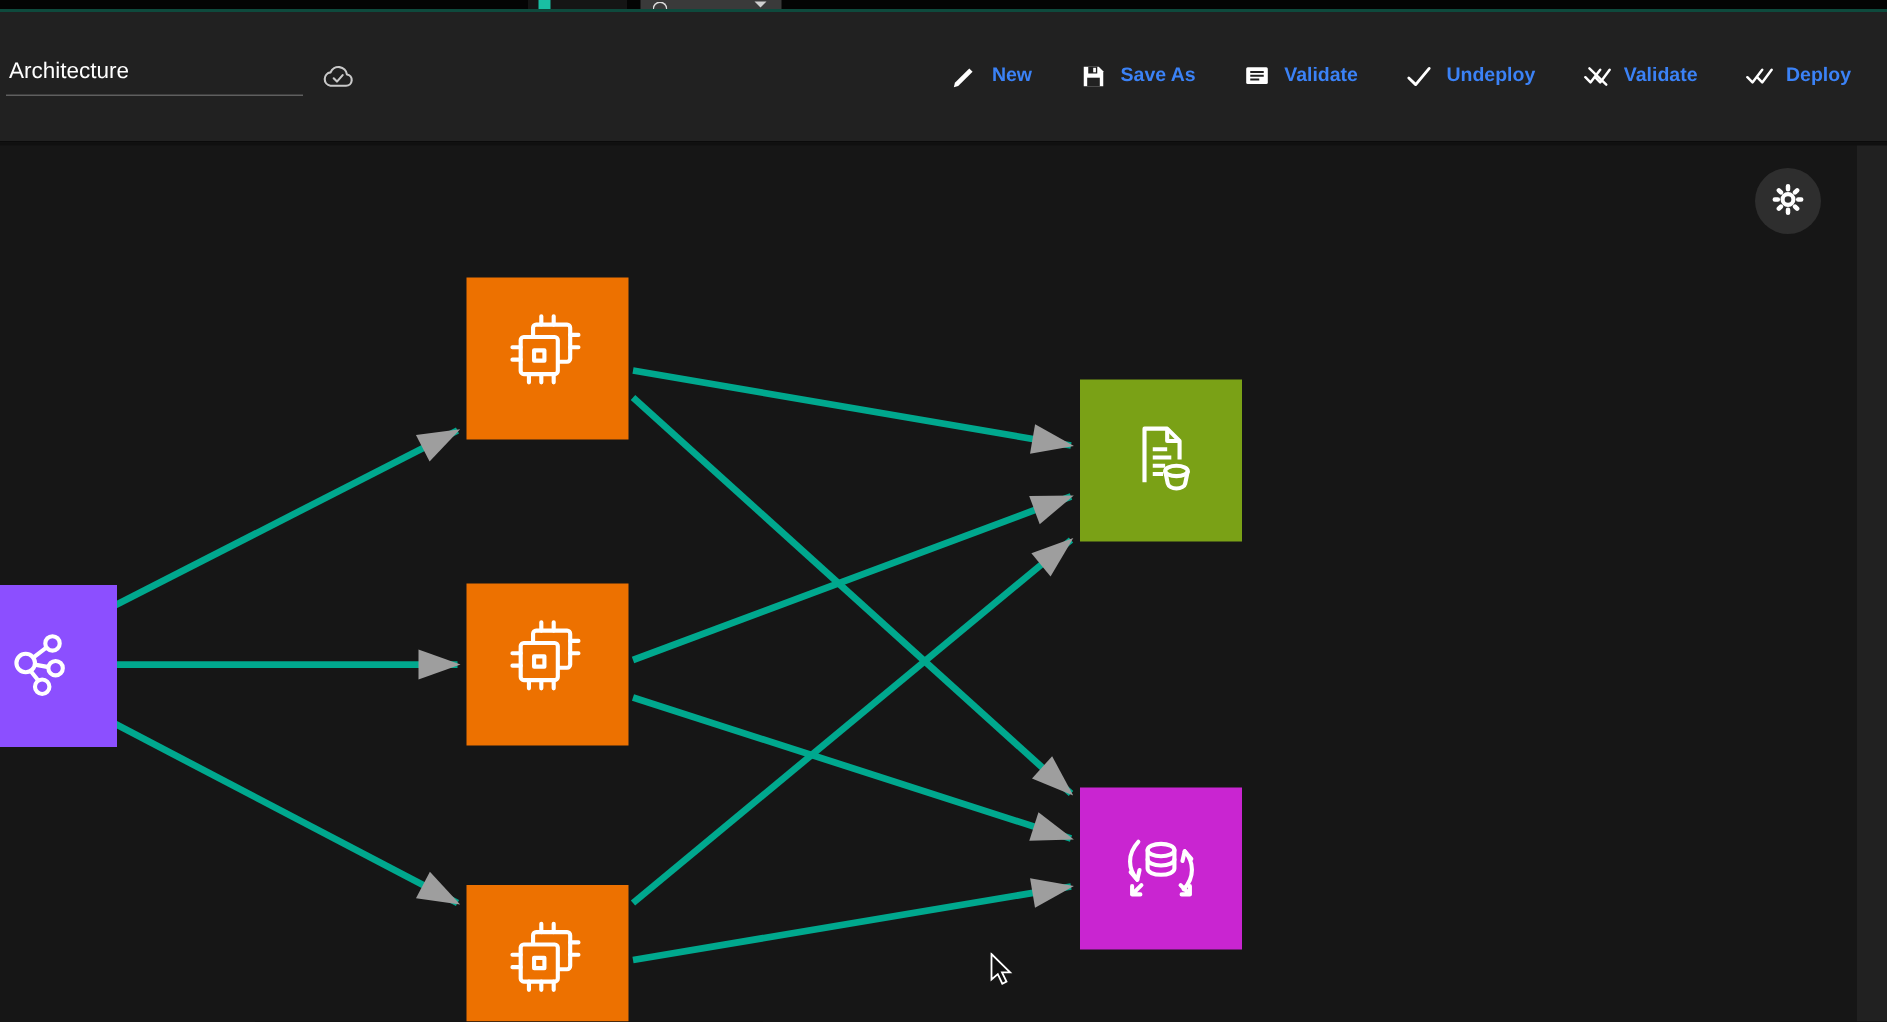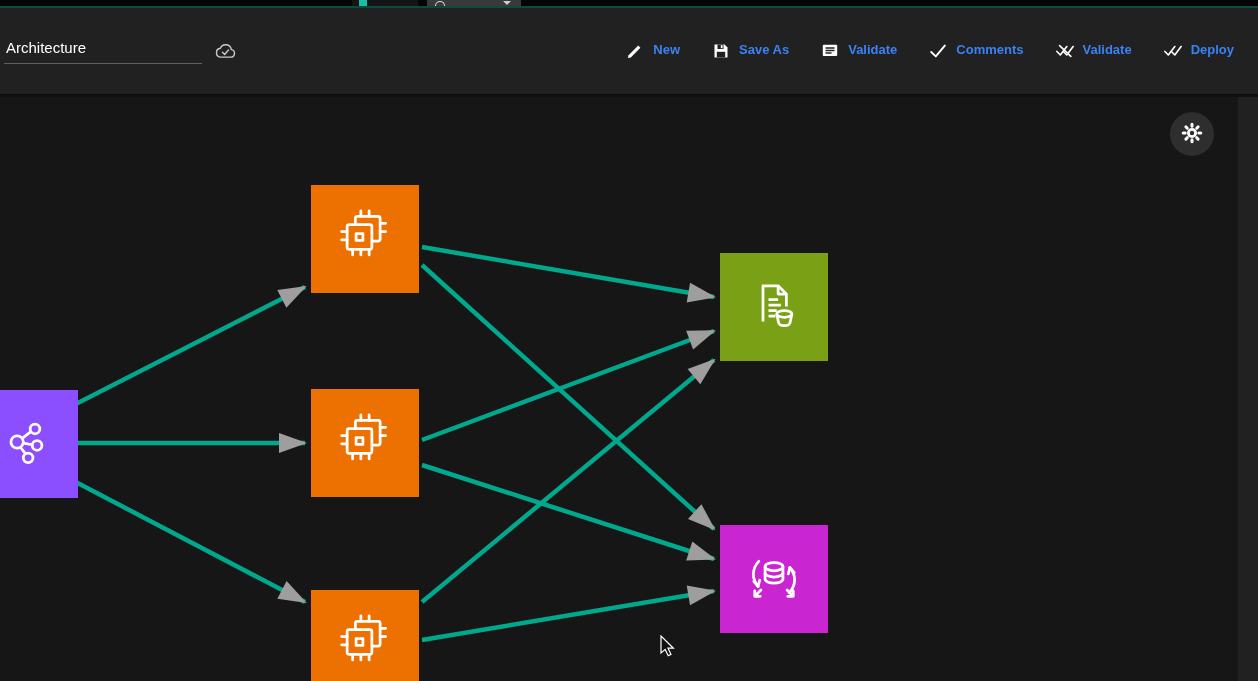--- a/index.html
+++ b/index.html
@@ -102,21 +102,21 @@
             </svg>
           </span>
           <span class="alabel">Validate</span>
         </button>
         <button class="action">
           <span class="aicon">
             <svg viewBox="0 0 18 18" fill="none" stroke="#fff" stroke-width="1.9" stroke-linecap="round" stroke-linejoin="round">
               <path d="M2.2 10l4.6 4.4L15.8 3.6"></path>
             </svg>
           </span>
-          <span class="alabel">Comments</span>
+          <span class="alabel">Undeploy</span>
         </button>
         <button class="action">
           <span class="aicon">
             <svg viewBox="0 0 20 18" fill="none" stroke="#fff" stroke-width="1.8" stroke-linecap="round" stroke-linejoin="round">
               <path d="M1 9.5l3.8 3.9L12 4"></path>
               <path d="M8.2 9.5l3.8 3.9L19 4"></path>
               <path d="M4 3l12.5 12"></path>
             </svg>
           </span>
           <span class="alabel">Validate</span>

